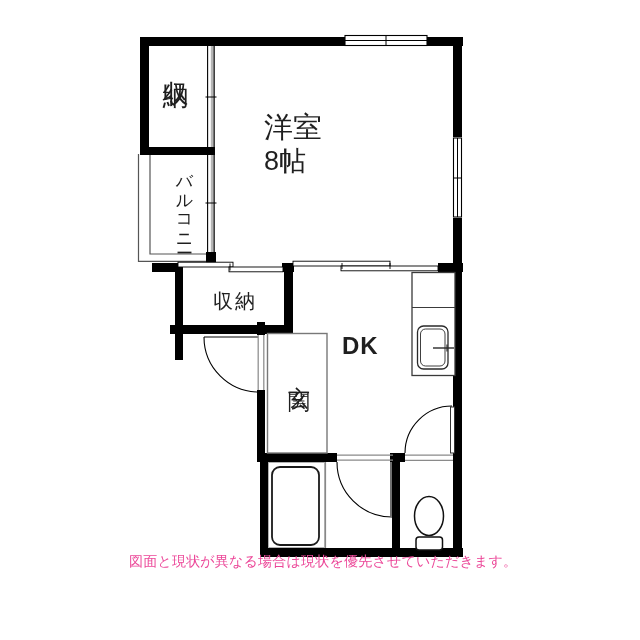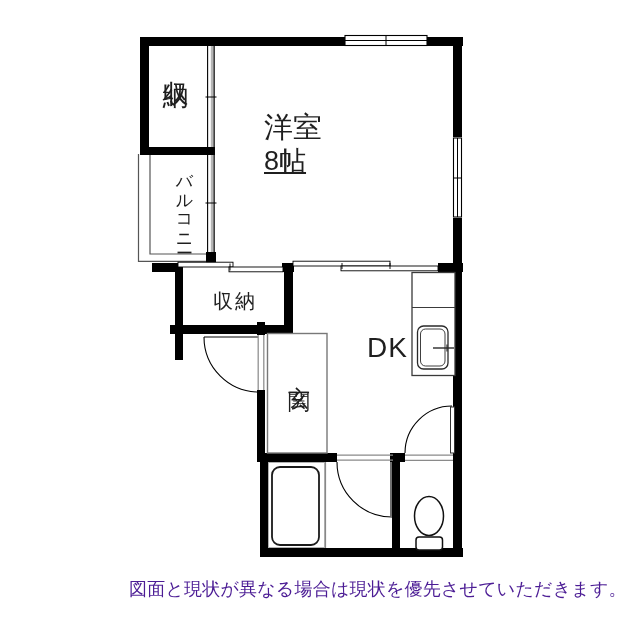--- a/index.html
+++ b/index.html
@@ -10,25 +10,25 @@
     font-family:"Liberation Sans","DejaVu Sans",sans-serif;
     color:#1f1f1f;
     overflow:hidden;
   }
   #plan-svg{position:absolute;left:0;top:0;}
   .lbl{position:absolute;color:#1f1f1f;white-space:nowrap;}
   .v{writing-mode:vertical-rl;text-orientation:mixed;}
   .lbl-storage-top{left:159px;top:60px;font-size:26px;letter-spacing:3px;}
   .lbl-balcony{left:173px;top:162px;font-size:17px;letter-spacing:1px;}
   .lbl-western{left:264px;top:110px;width:140px;text-align:left;font-size:29px;line-height:1.22;}
-  .lbl-western .size{font-size:27px;display:block;text-decoration:underline;}
+  .lbl-western .size{font-size:27px;display:block;}
   .lbl-storage-mid{left:186px;top:288px;width:98px;text-align:center;font-size:20px;letter-spacing:2px;}
-  .lbl-dk{left:342px;top:332px;width:66px;text-align:right;font-size:28px;letter-spacing:1px;}
+  .lbl-dk{left:342px;top:332px;width:66px;text-align:left;font-size:24px;letter-spacing:1px;font-weight:bold;}
   .lbl-entrance{left:284px;top:368px;font-size:22px;letter-spacing:6px;}
-  .lbl-disclaimer{left:129px;top:577px;font-size:18px;letter-spacing:0.2px;color:#4c1d95;}
+  .lbl-disclaimer{left:129px;top:553px;font-size:14px;letter-spacing:0.2px;color:#ec4899;}
 </style>
 </head>
 <body>
 
 <div id="stage">
 
   <svg id="plan-svg" width="640" height="640" viewBox="0 0 640 640">
 
     <g stroke="#555" stroke-width="1.2" fill="none">
       <path d="M138.5,154 L138.5,261.3 L215,261.3"></path>

